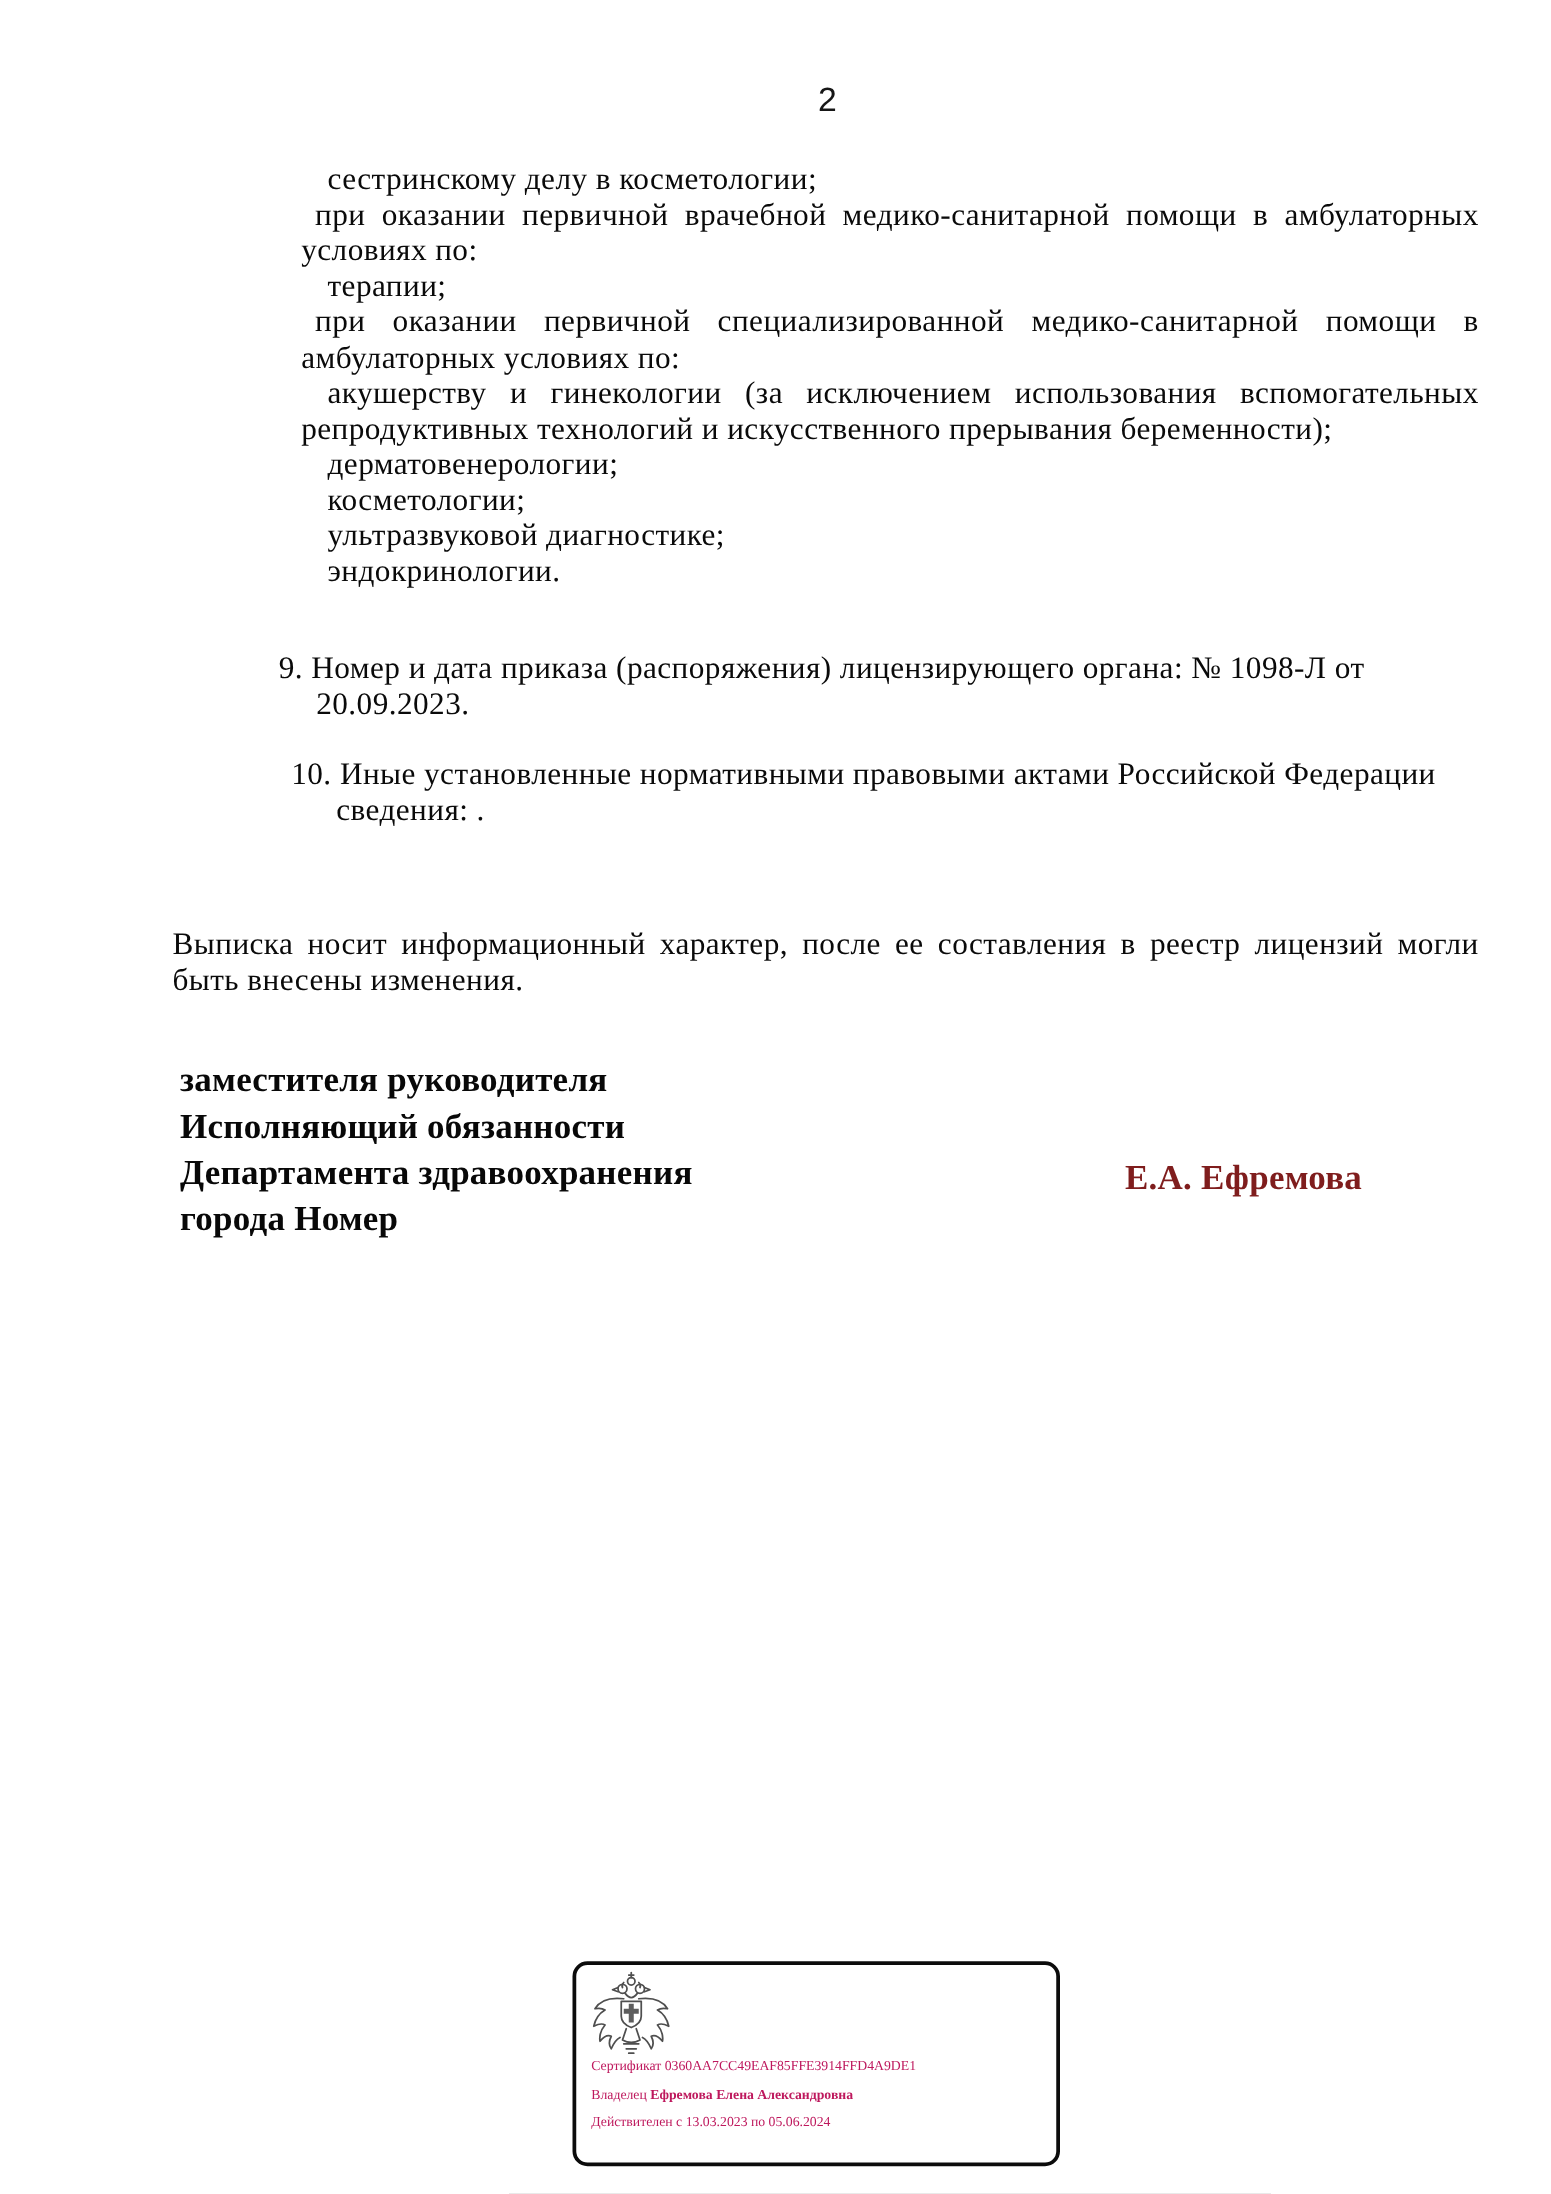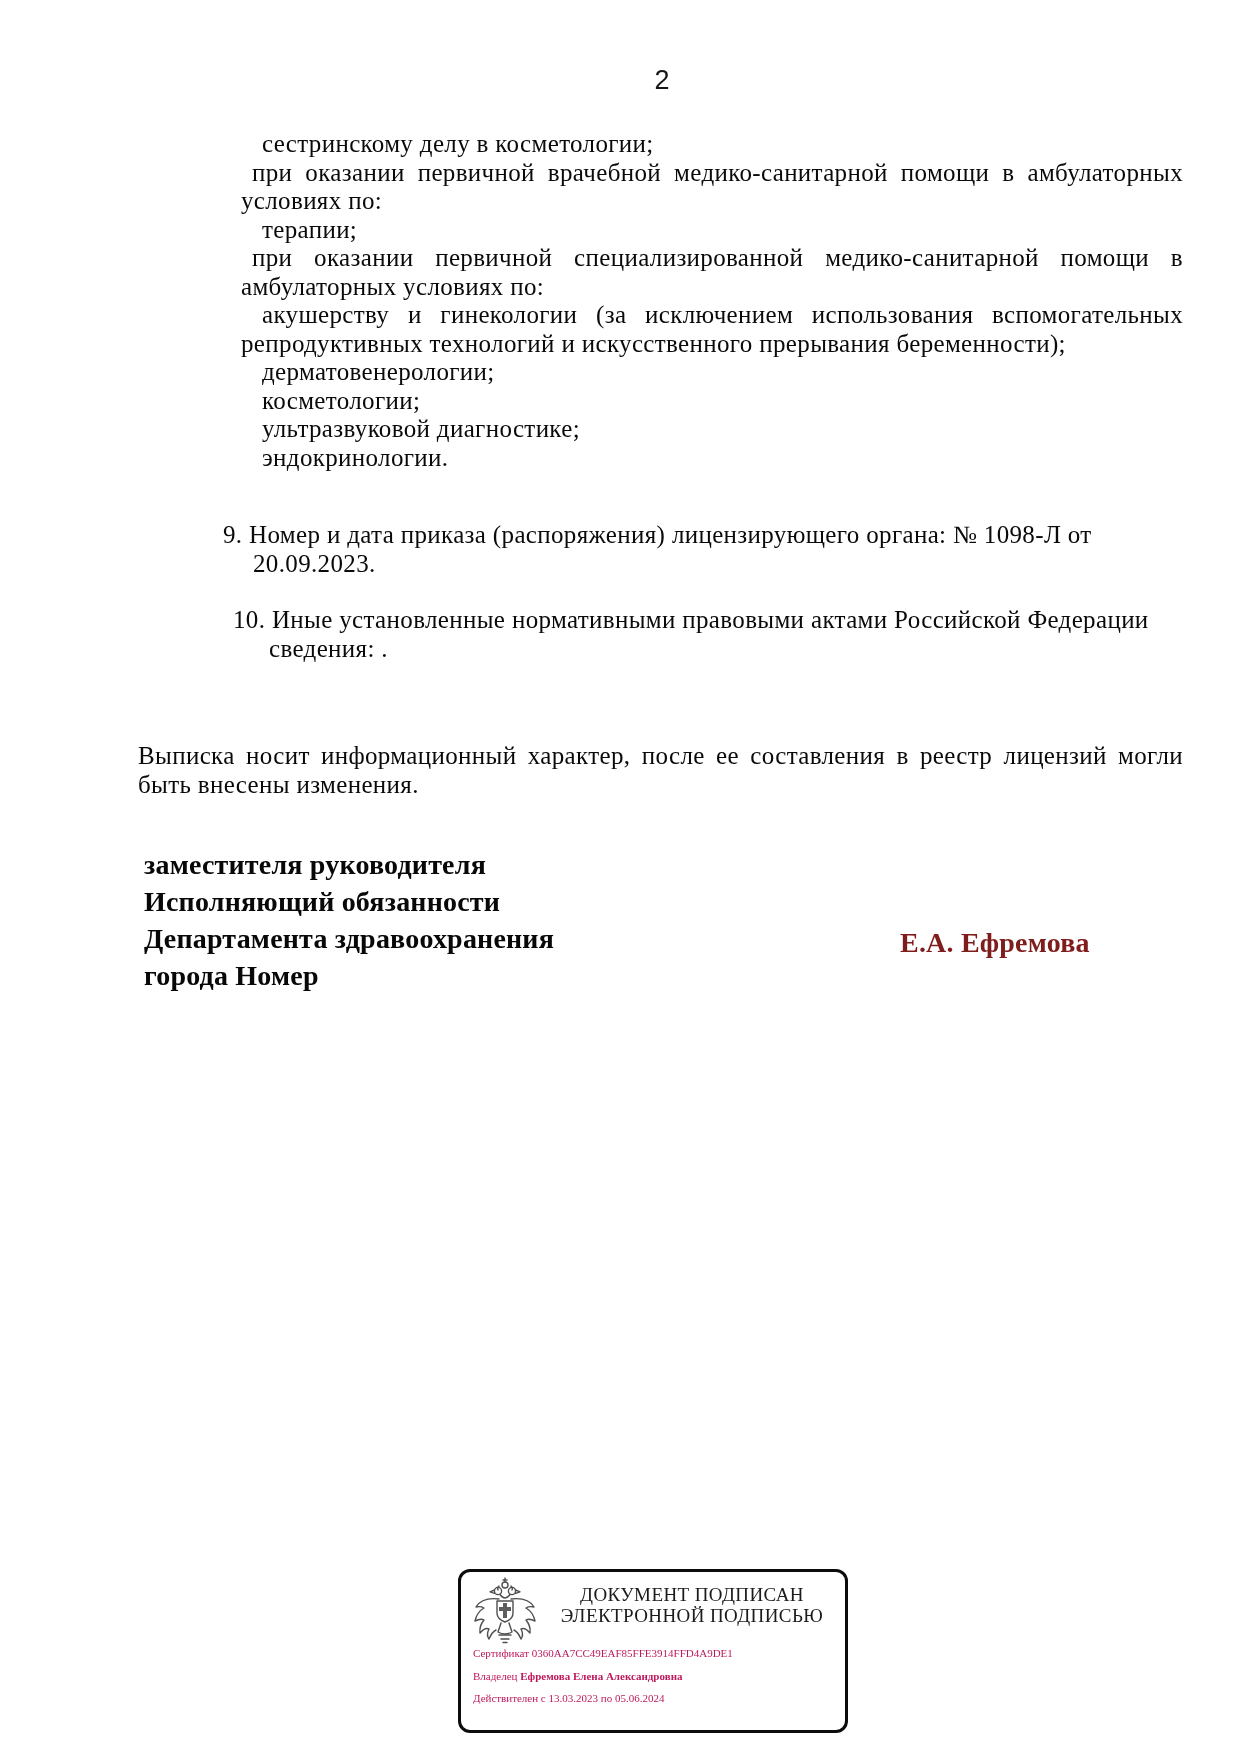--- a/index.html
+++ b/index.html
@@ -136,24 +136,20 @@
         <path d="M39 22 Q56 20 62 30 Q57 29 54 31 Q61 35 63 44 Q57 41 54 43 Q59 49 58 56 Q53 50 49 52 Q52 58 49 62 Q46 55 42 53"></path>
 
         <path d="M25 24 h16 v12 q0 6 -8 9 q-8 -3 -8 -9 z"></path>
 
         <path d="M29 46 l-3 9 q7 4 14 0 l-3 -9"></path>
         <path d="M27 58 h12 M29 62 h8 M31 65.5 h4"></path>
       </g>
 
       <path d="M31 26 h4 v4 h4 v4 h-4 v7 h-4 v-7 h-4 v-4 h4 z" fill="#5d5d5d"></path>
     </svg>
-    <div class="stamp-title">
-      <div>ДОКУМЕНТ ПОДПИСАН</div>
-      <div>ЭЛЕКТРОННОЙ ПОДПИСЬЮ</div>
-    </div>
     <div class="stamp-info">
       <div>
         <span>Сертификат</span>
         <span>0360AA7CC49EAF85FFE3914FFD4A9DE1</span>
       </div>
       <div>
         <span>Владелец</span>
         <b>Ефремова Елена Александровна</b>
       </div>
       <div>Действителен с 13.03.2023 по 05.06.2024</div>

